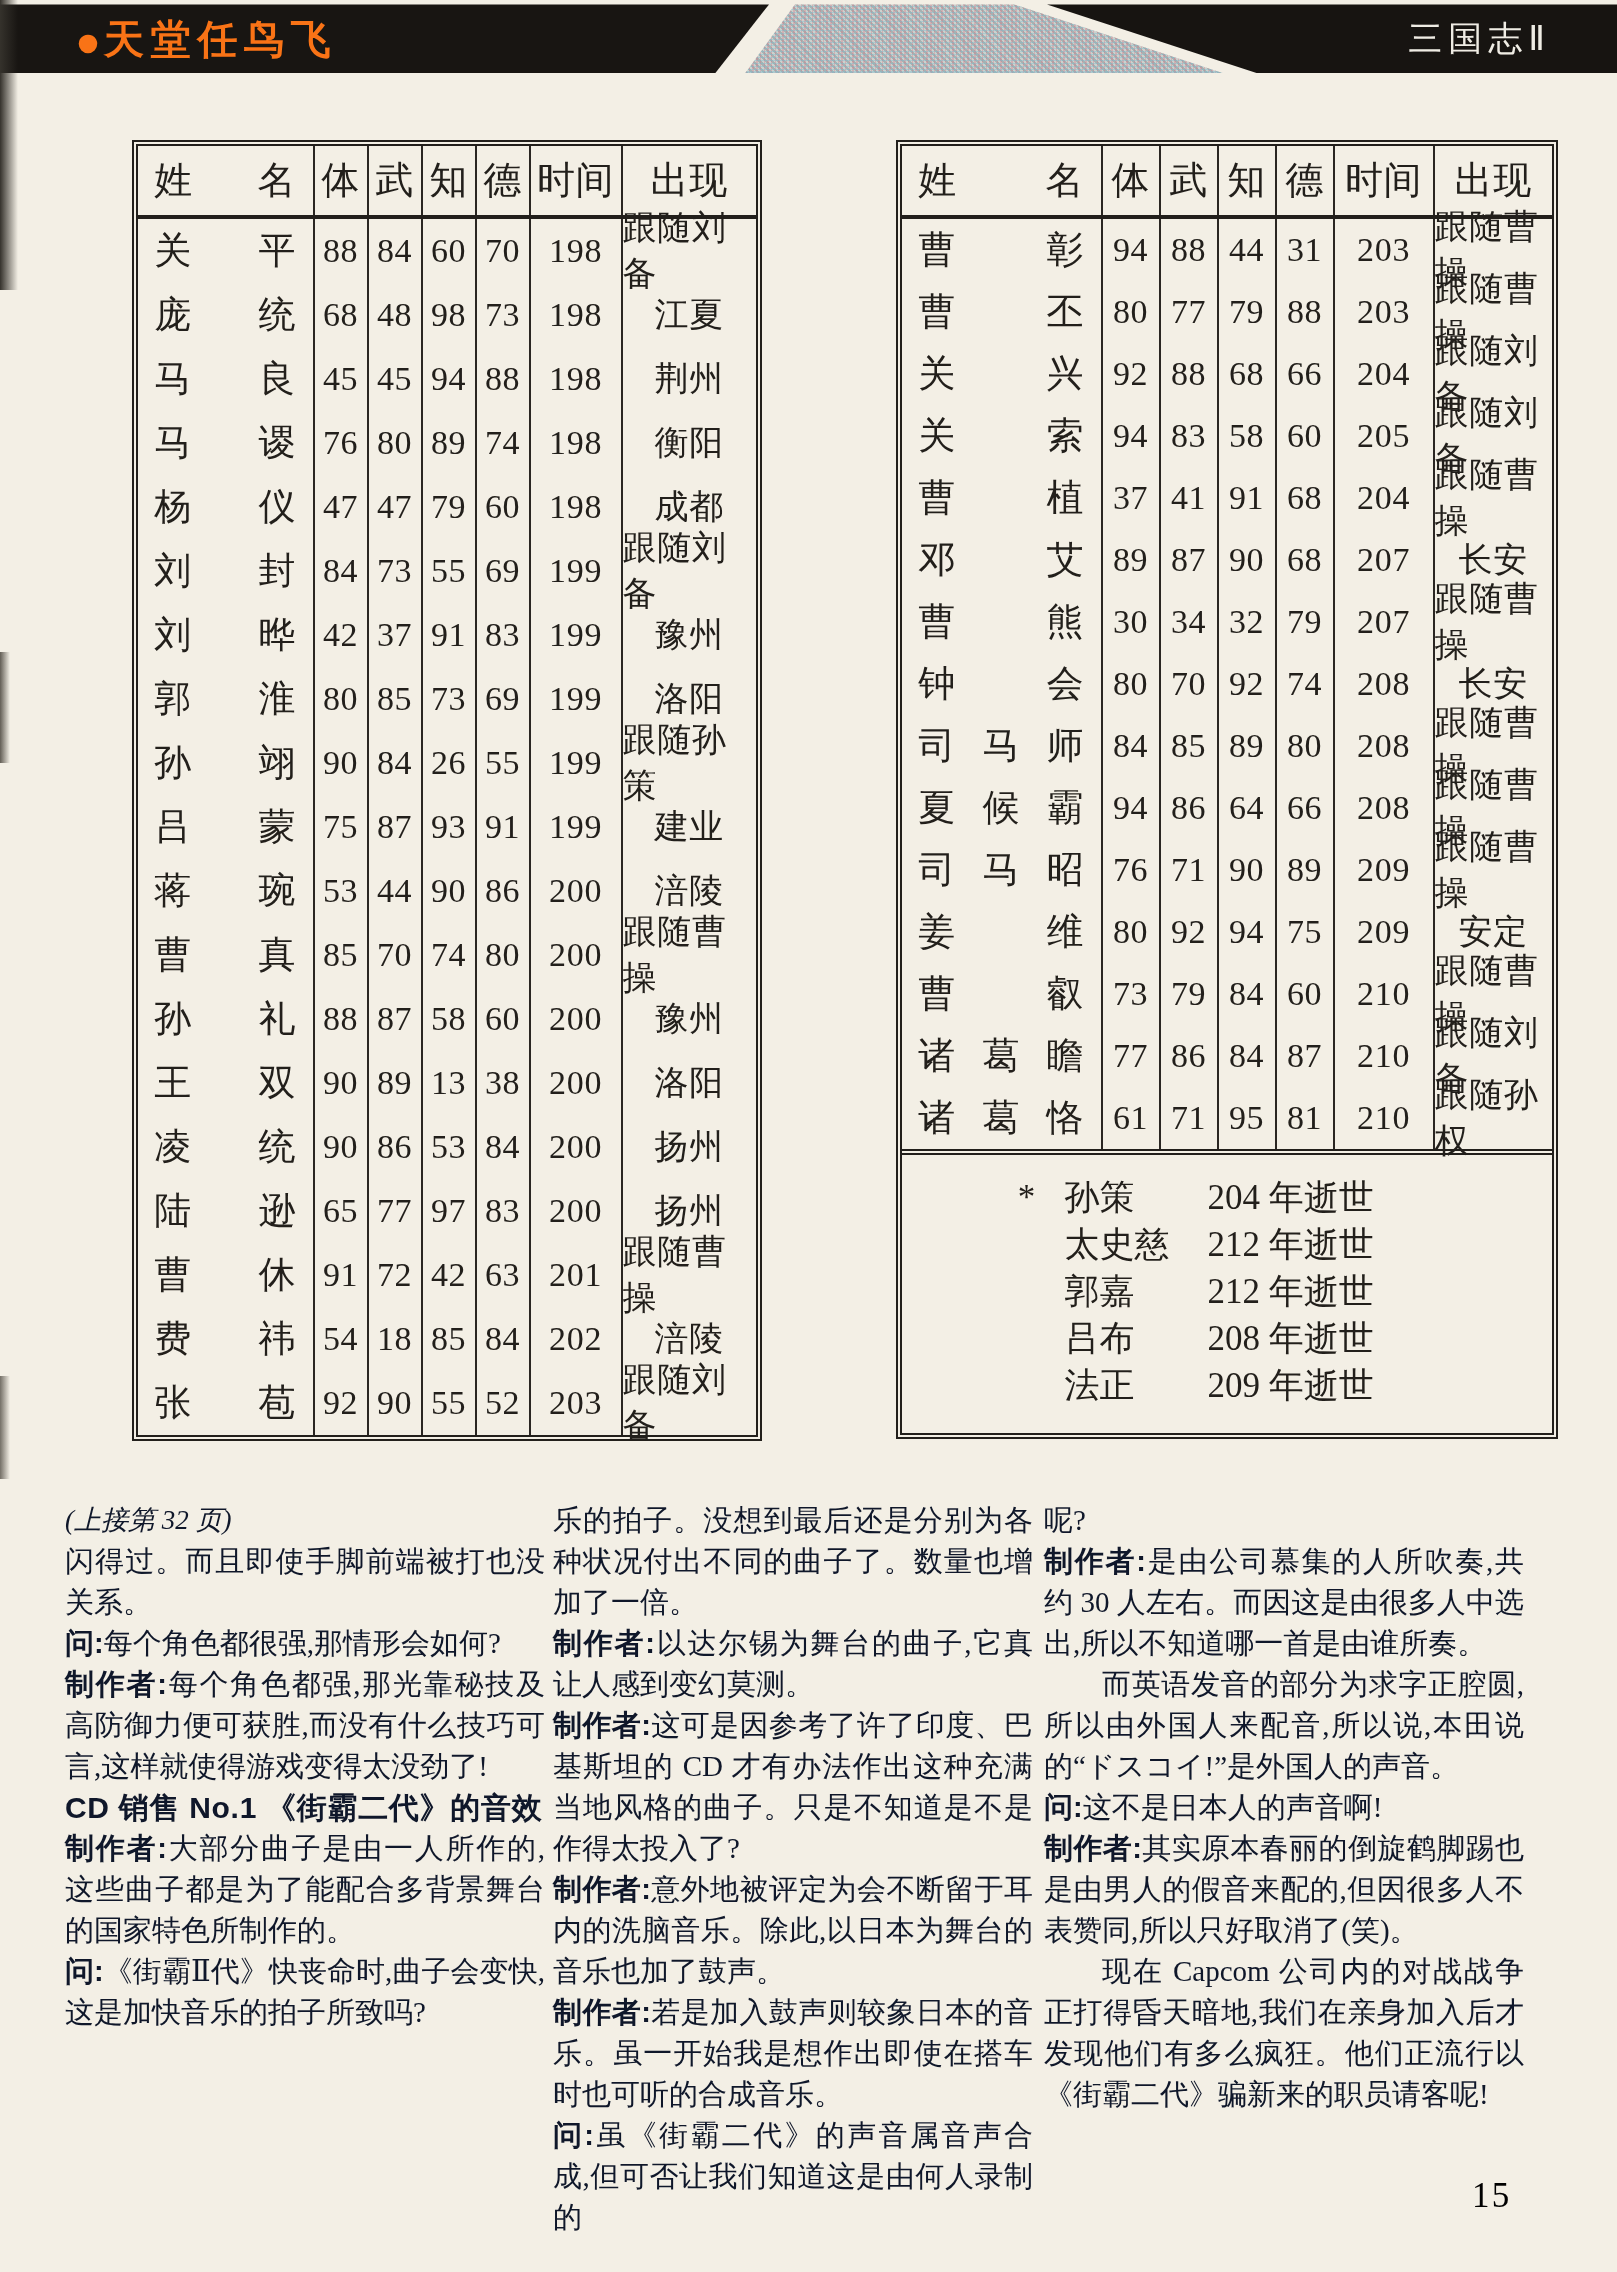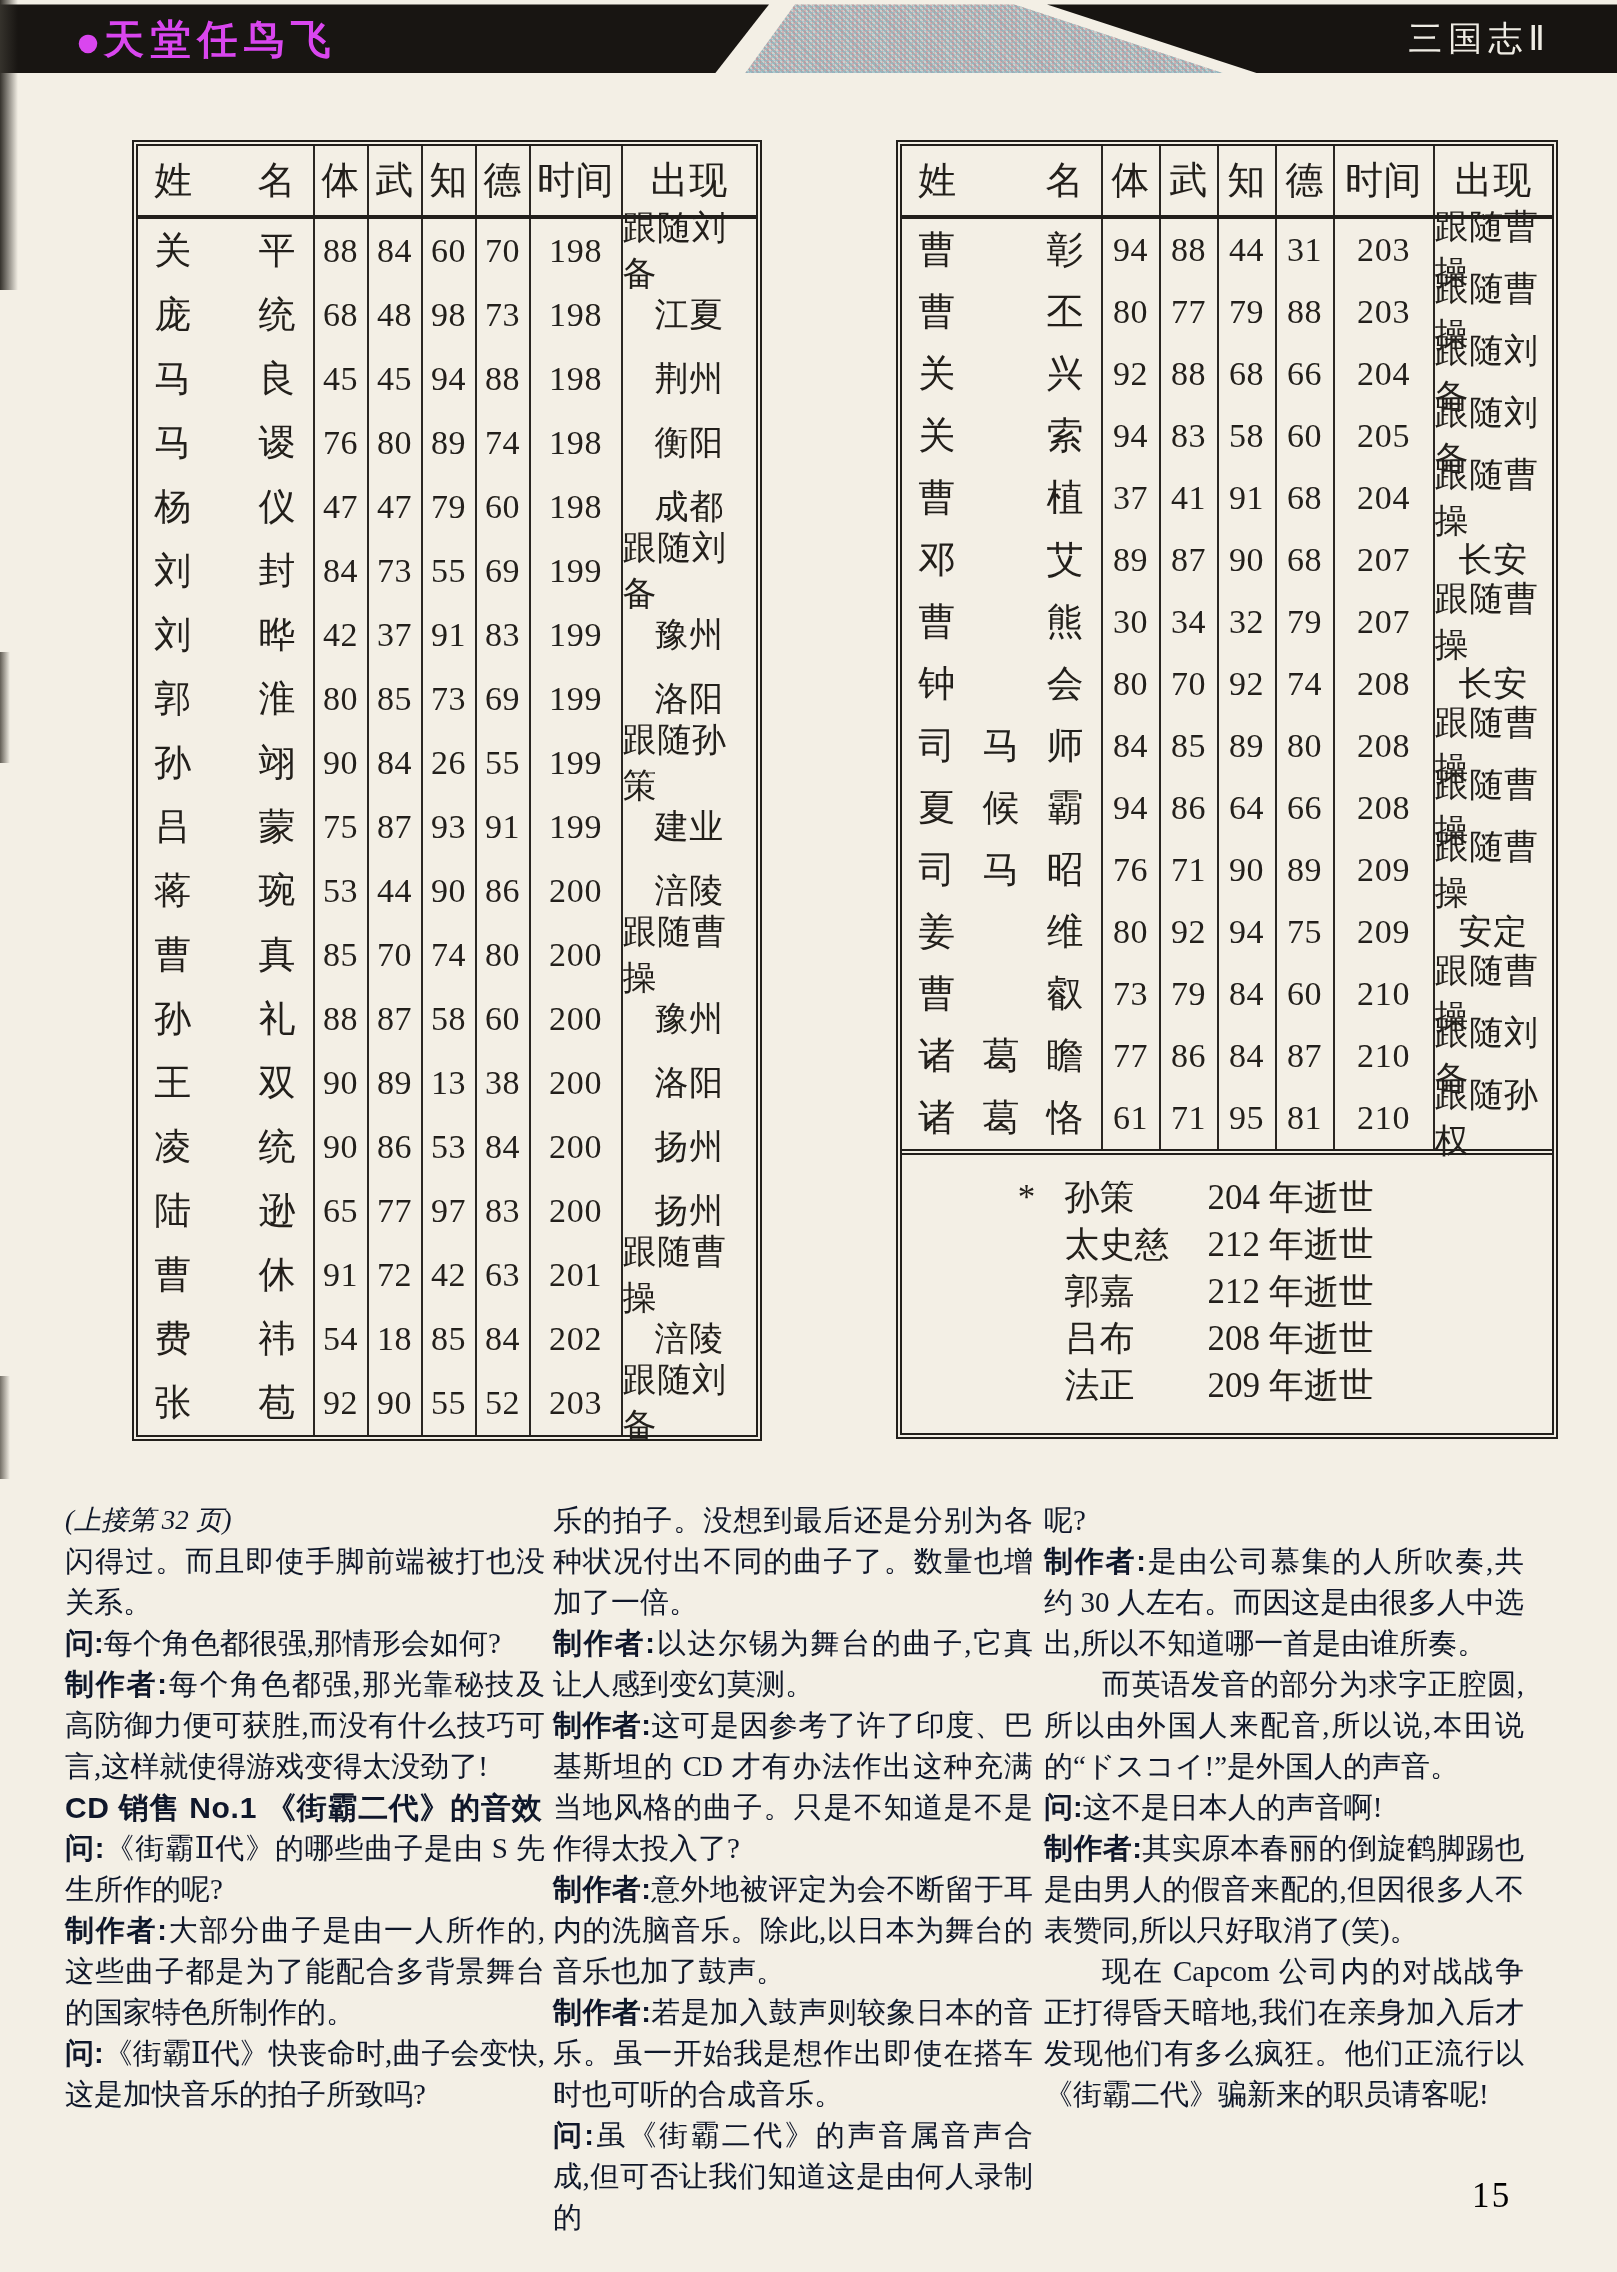--- a/index.html
+++ b/index.html
@@ -14,21 +14,21 @@
   .band-half{left:745px;width:479px;background-color:#ccd1cd;
              background-image:
                repeating-linear-gradient(0deg, rgba(120,190,210,.40) 0 1.5px, transparent 1.5px 3px),
                repeating-linear-gradient(90deg, rgba(220,115,130,.35) 0 1.5px, transparent 1.5px 3.7px),
                repeating-linear-gradient(45deg, rgba(80,105,115,.30) 0 2.2px, transparent 2.2px 4.4px);
              clip-path:polygon(50px 0,269px 0,479px 69px,0 69px);}
   .band-right{left:1014px;width:604px;background:#171411;
              clip-path:polygon(33px 0,604px 0,604px 69px,244px 69px);}
   .ht-left{position:absolute;left:75px;top:50%;transform:translateY(-50%);
            font-family:"Liberation Sans","DejaVu Sans",sans-serif;font-weight:700;
-           font-size:40px;letter-spacing:6.7px;color:#d946ef;white-space:nowrap;}
+           font-size:40px;letter-spacing:6.7px;color:#f97316;white-space:nowrap;}
   .ht-left .bullet{font-size:43px;letter-spacing:0;margin-right:3px;vertical-align:-3px;}
   .ht-right{position:absolute;right:67px;top:50%;transform:translateY(-50%);
            font-family:"Liberation Sans","DejaVu Sans",sans-serif;
            font-size:34px;letter-spacing:6px;color:#efece4;white-space:nowrap;}
 
   
   .spine-a{position:absolute;left:0;top:0;width:18px;height:290px;
            background:linear-gradient(90deg,#35322c,rgba(53,50,44,0));}
   .spine-b{position:absolute;left:0;top:652px;width:9.6px;height:111px;
            background:linear-gradient(90deg,rgba(62,57,49,.8),rgba(62,57,49,0));}
@@ -567,21 +567,20 @@
         </div>
       </div>
   </div>
 
   <div class="article-col" id="col1">
       <p class="continuation">(上接第 32 页)</p>
       <p>闪得过。而且即使手脚前端被打也没关系。</p>
       <p><b class="label">问:</b>每个角色都很强,那情形会如何?</p>
       <p><b class="label">制作者:</b>每个角色都强,那光靠秘技及高防御力便可获胜,而没有什么技巧可言,这样就使得游戏变得太没劲了!</p>
       <p class="heading">CD 销售 No.1 《街霸二代》的音效</p>
-      <p><b class="label">问:</b>《街霸Ⅱ代》的哪些曲子是由 S 先生所作的呢?</p>
       <p><b class="label">制作者:</b>大部分曲子是由一人所作的,这些曲子都是为了能配合多背景舞台的国家特色所制作的。</p>
       <p><b class="label">问:</b>《街霸Ⅱ代》快丧命时,曲子会变快,这是加快音乐的拍子所致吗?</p>
     </div>
   <div class="article-col" id="col2">
       <p>乐的拍子。没想到最后还是分别为各种状况付出不同的曲子了。数量也增加了一倍。</p>
       <p><b class="label">制作者:</b>以达尔锡为舞台的曲子,它真让人感到变幻莫测。</p>
       <p><b class="label">制作者:</b>这可是因参考了许了印度、巴基斯坦的 CD 才有办法作出这种充满当地风格的曲子。只是不知道是不是作得太投入了?</p>
       <p><b class="label">制作者:</b>意外地被评定为会不断留于耳内的洗脑音乐。除此,以日本为舞台的音乐也加了鼓声。</p>
       <p><b class="label">制作者:</b>若是加入鼓声则较象日本的音乐。虽一开始我是想作出即使在搭车时也可听的合成音乐。</p>
       <p><b class="label">问:</b>虽《街霸二代》的声音属音声合成,但可否让我们知道这是由何人录制的</p>

